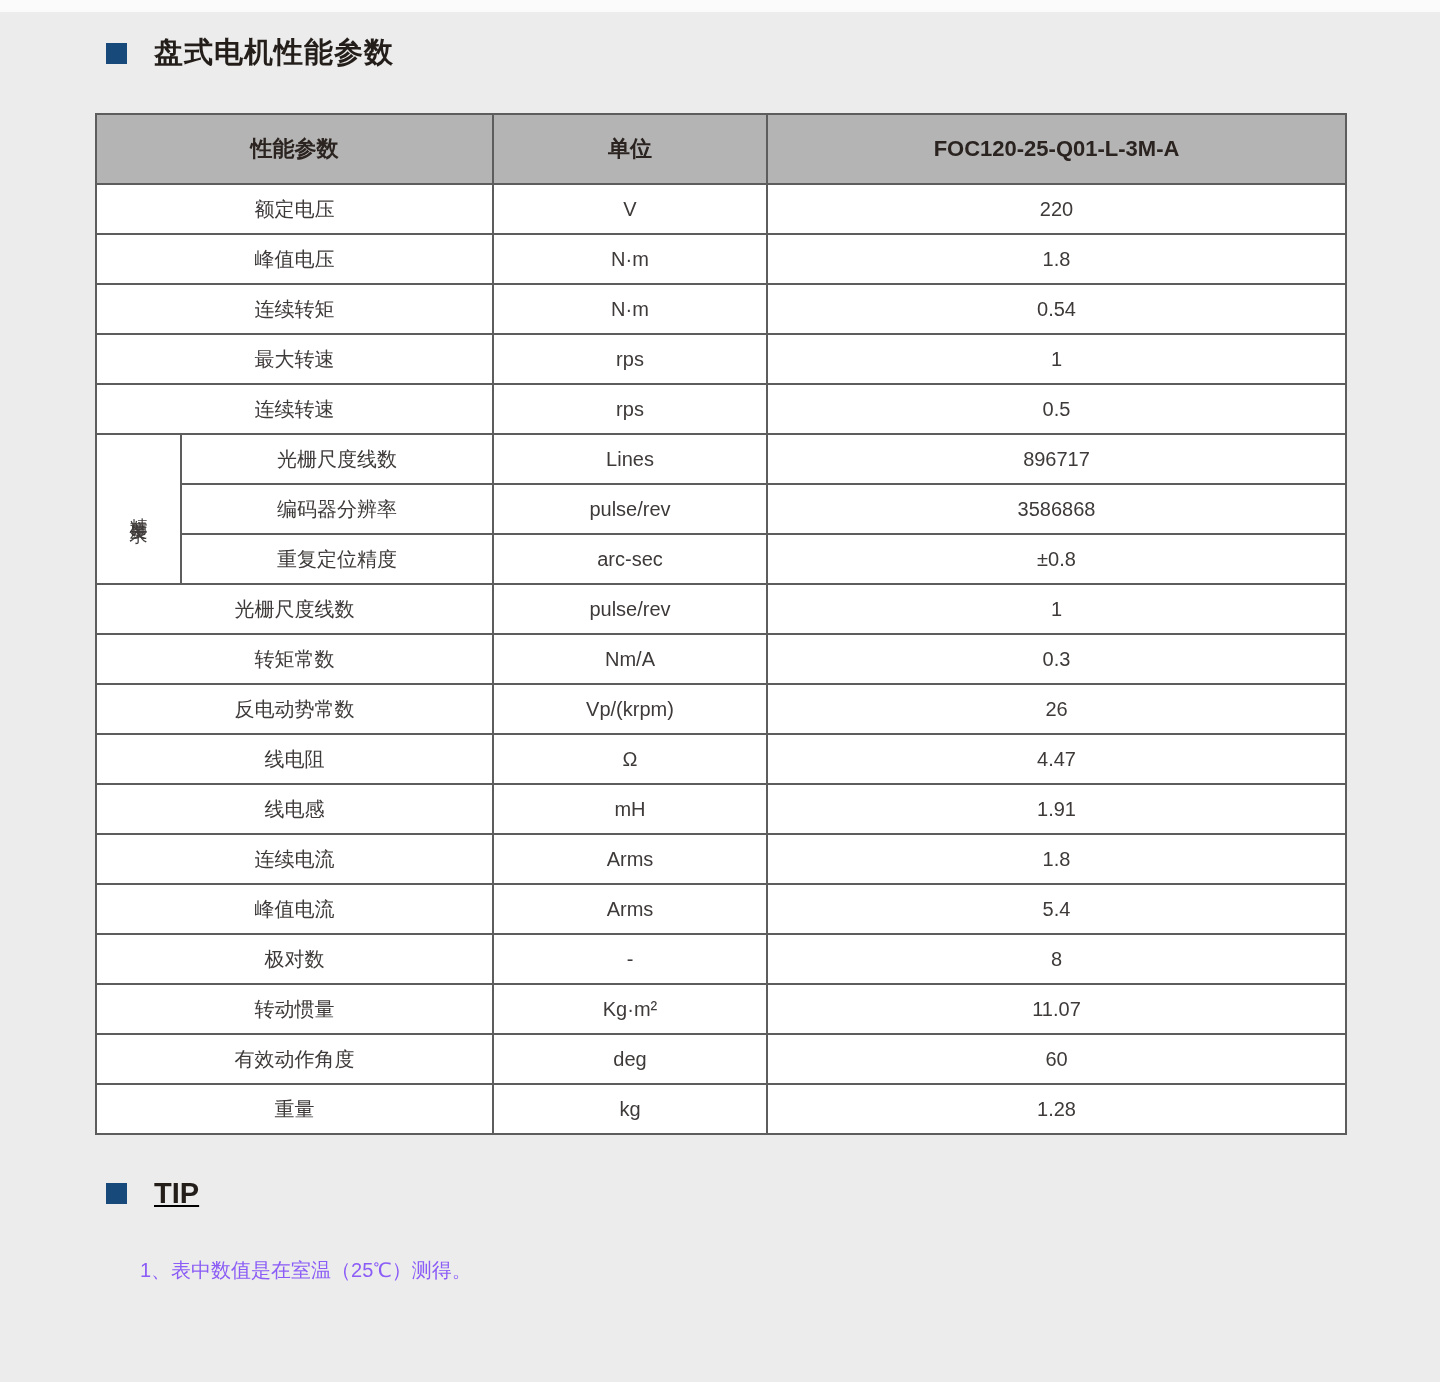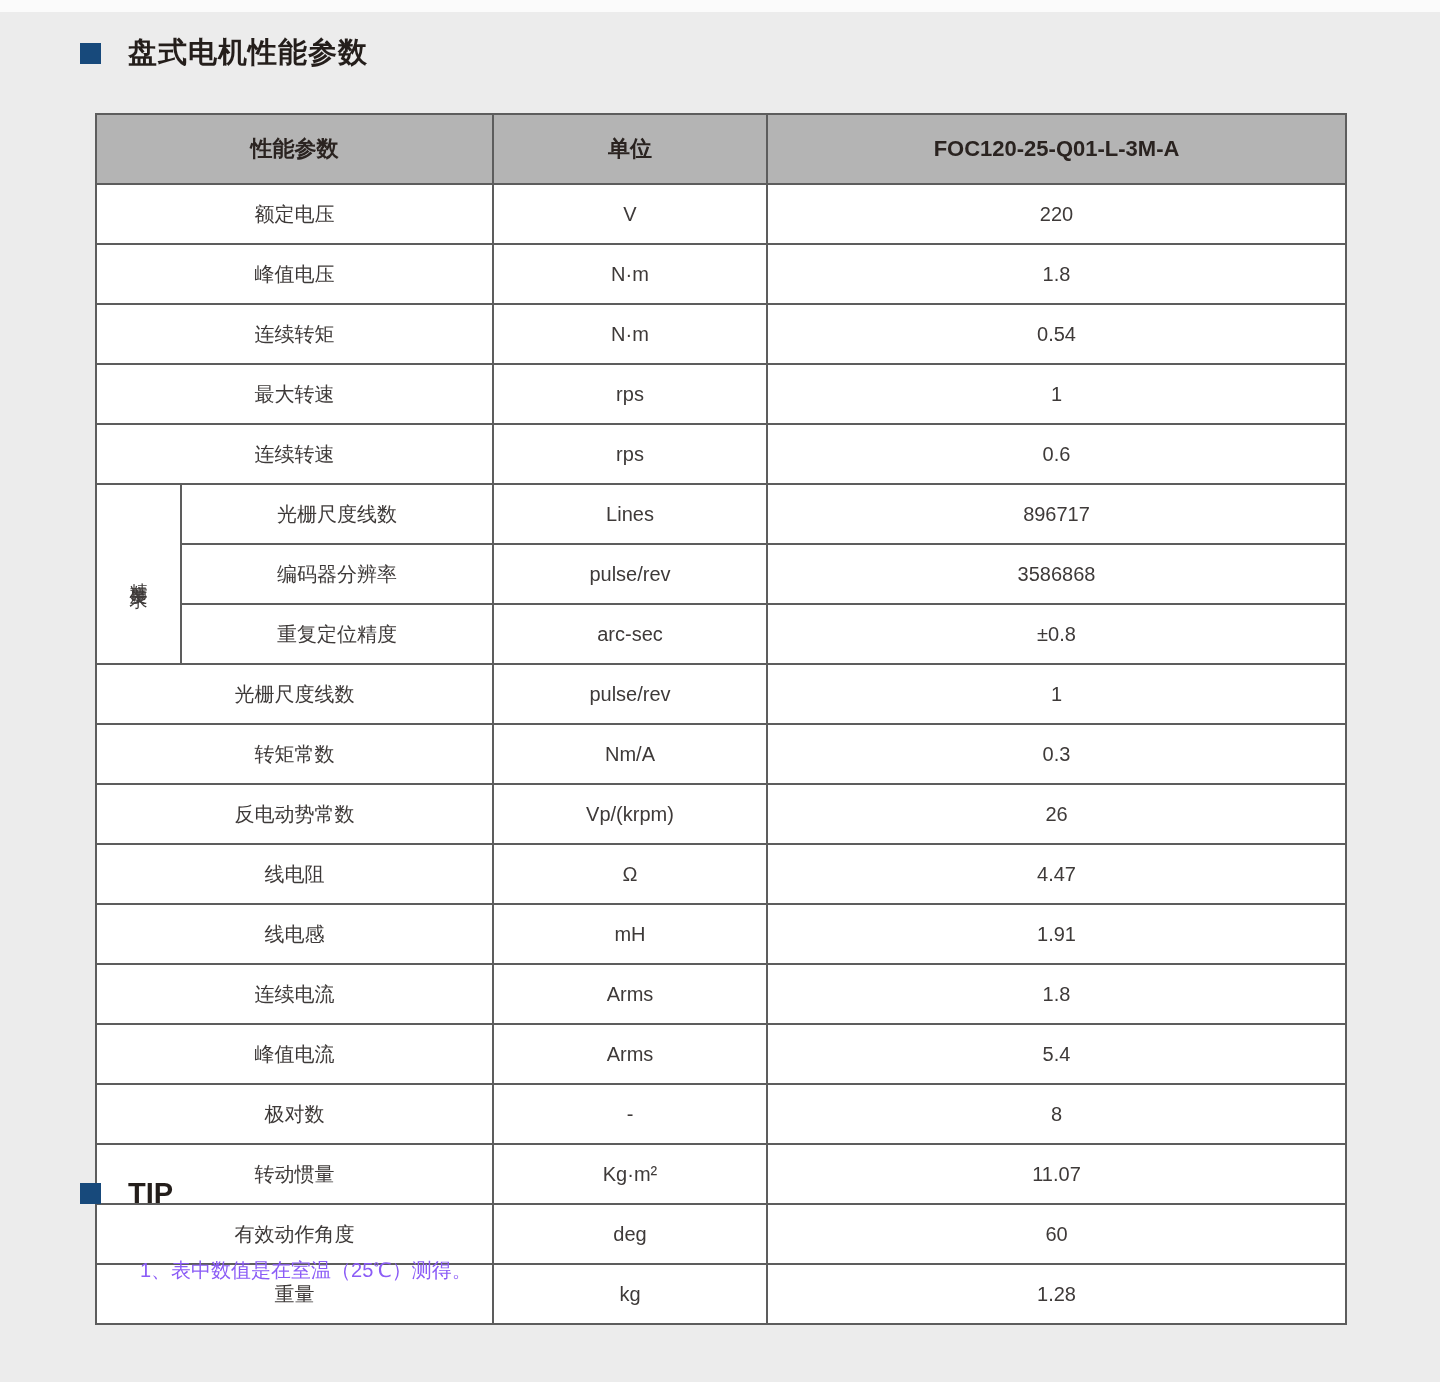--- a/index.html
+++ b/index.html
@@ -14,39 +14,39 @@
   }
   .top-strip {
     position: absolute;
     top: 0; left: 0;
     width: 100%; height: 12px;
     background: #fbfbfb;
   }
   
   .section-head {
     position: absolute;
-    left: 80px;
+    left: 106px;
     display: flex;
     align-items: center;
     text-align: right;
   }
   .bullet {
     width: 21px; height: 21px;
     background: #17497b;
     flex: 0 0 auto;
   }
   .section-head .head-text {
     margin-left: 27px;
     font-size: 29px;
     font-weight: 700;
     color: #241e1b;
     letter-spacing: 1px;
   }
   #main-head { top: 33px; }
-  #tip-head  { top: 1177px; }
+  #tip-head  { top: 1177px; text-decoration: underline; }
   #tip-head .head-text { letter-spacing: 0; }
 
   
   .spec-table {
     position: absolute;
     left: 95px;
     top: 113px;
     width: 1250px;
     border-collapse: collapse;
     table-layout: fixed;
@@ -59,21 +59,21 @@
     overflow: hidden;
   }
   .spec-table th {
     height: 70px;
     background: #b4b4b4;
     font-size: 22px;
     font-weight: 700;
     color: #2a2320;
   }
   .spec-table td {
-    height: 60px;
+    height: 50px;
     font-size: 20px;
     font-weight: 400;
     color: #3e3a39;
     background: #ffffff;
   }
   .group-cell {
     writing-mode: vertical-rl;
     text-orientation: upright;
     font-size: 18px !important;
     letter-spacing: 3px;
@@ -136,21 +136,21 @@
           <td>0.54</td>
         </tr>
         <tr>
           <td colspan="2">最大转速</td>
           <td>rps</td>
           <td>1</td>
         </tr>
         <tr>
           <td colspan="2">连续转速</td>
           <td>rps</td>
-          <td>0.6</td>
+          <td>0.5</td>
         </tr>
         <tr>
           <td class="group-cell" rowspan="3">精度要求</td>
           <td>光栅尺度线数</td>
           <td>Lines</td>
           <td>896717</td>
         </tr>
         <tr>
           <td>编码器分辨率</td>
           <td>pulse/rev</td>

